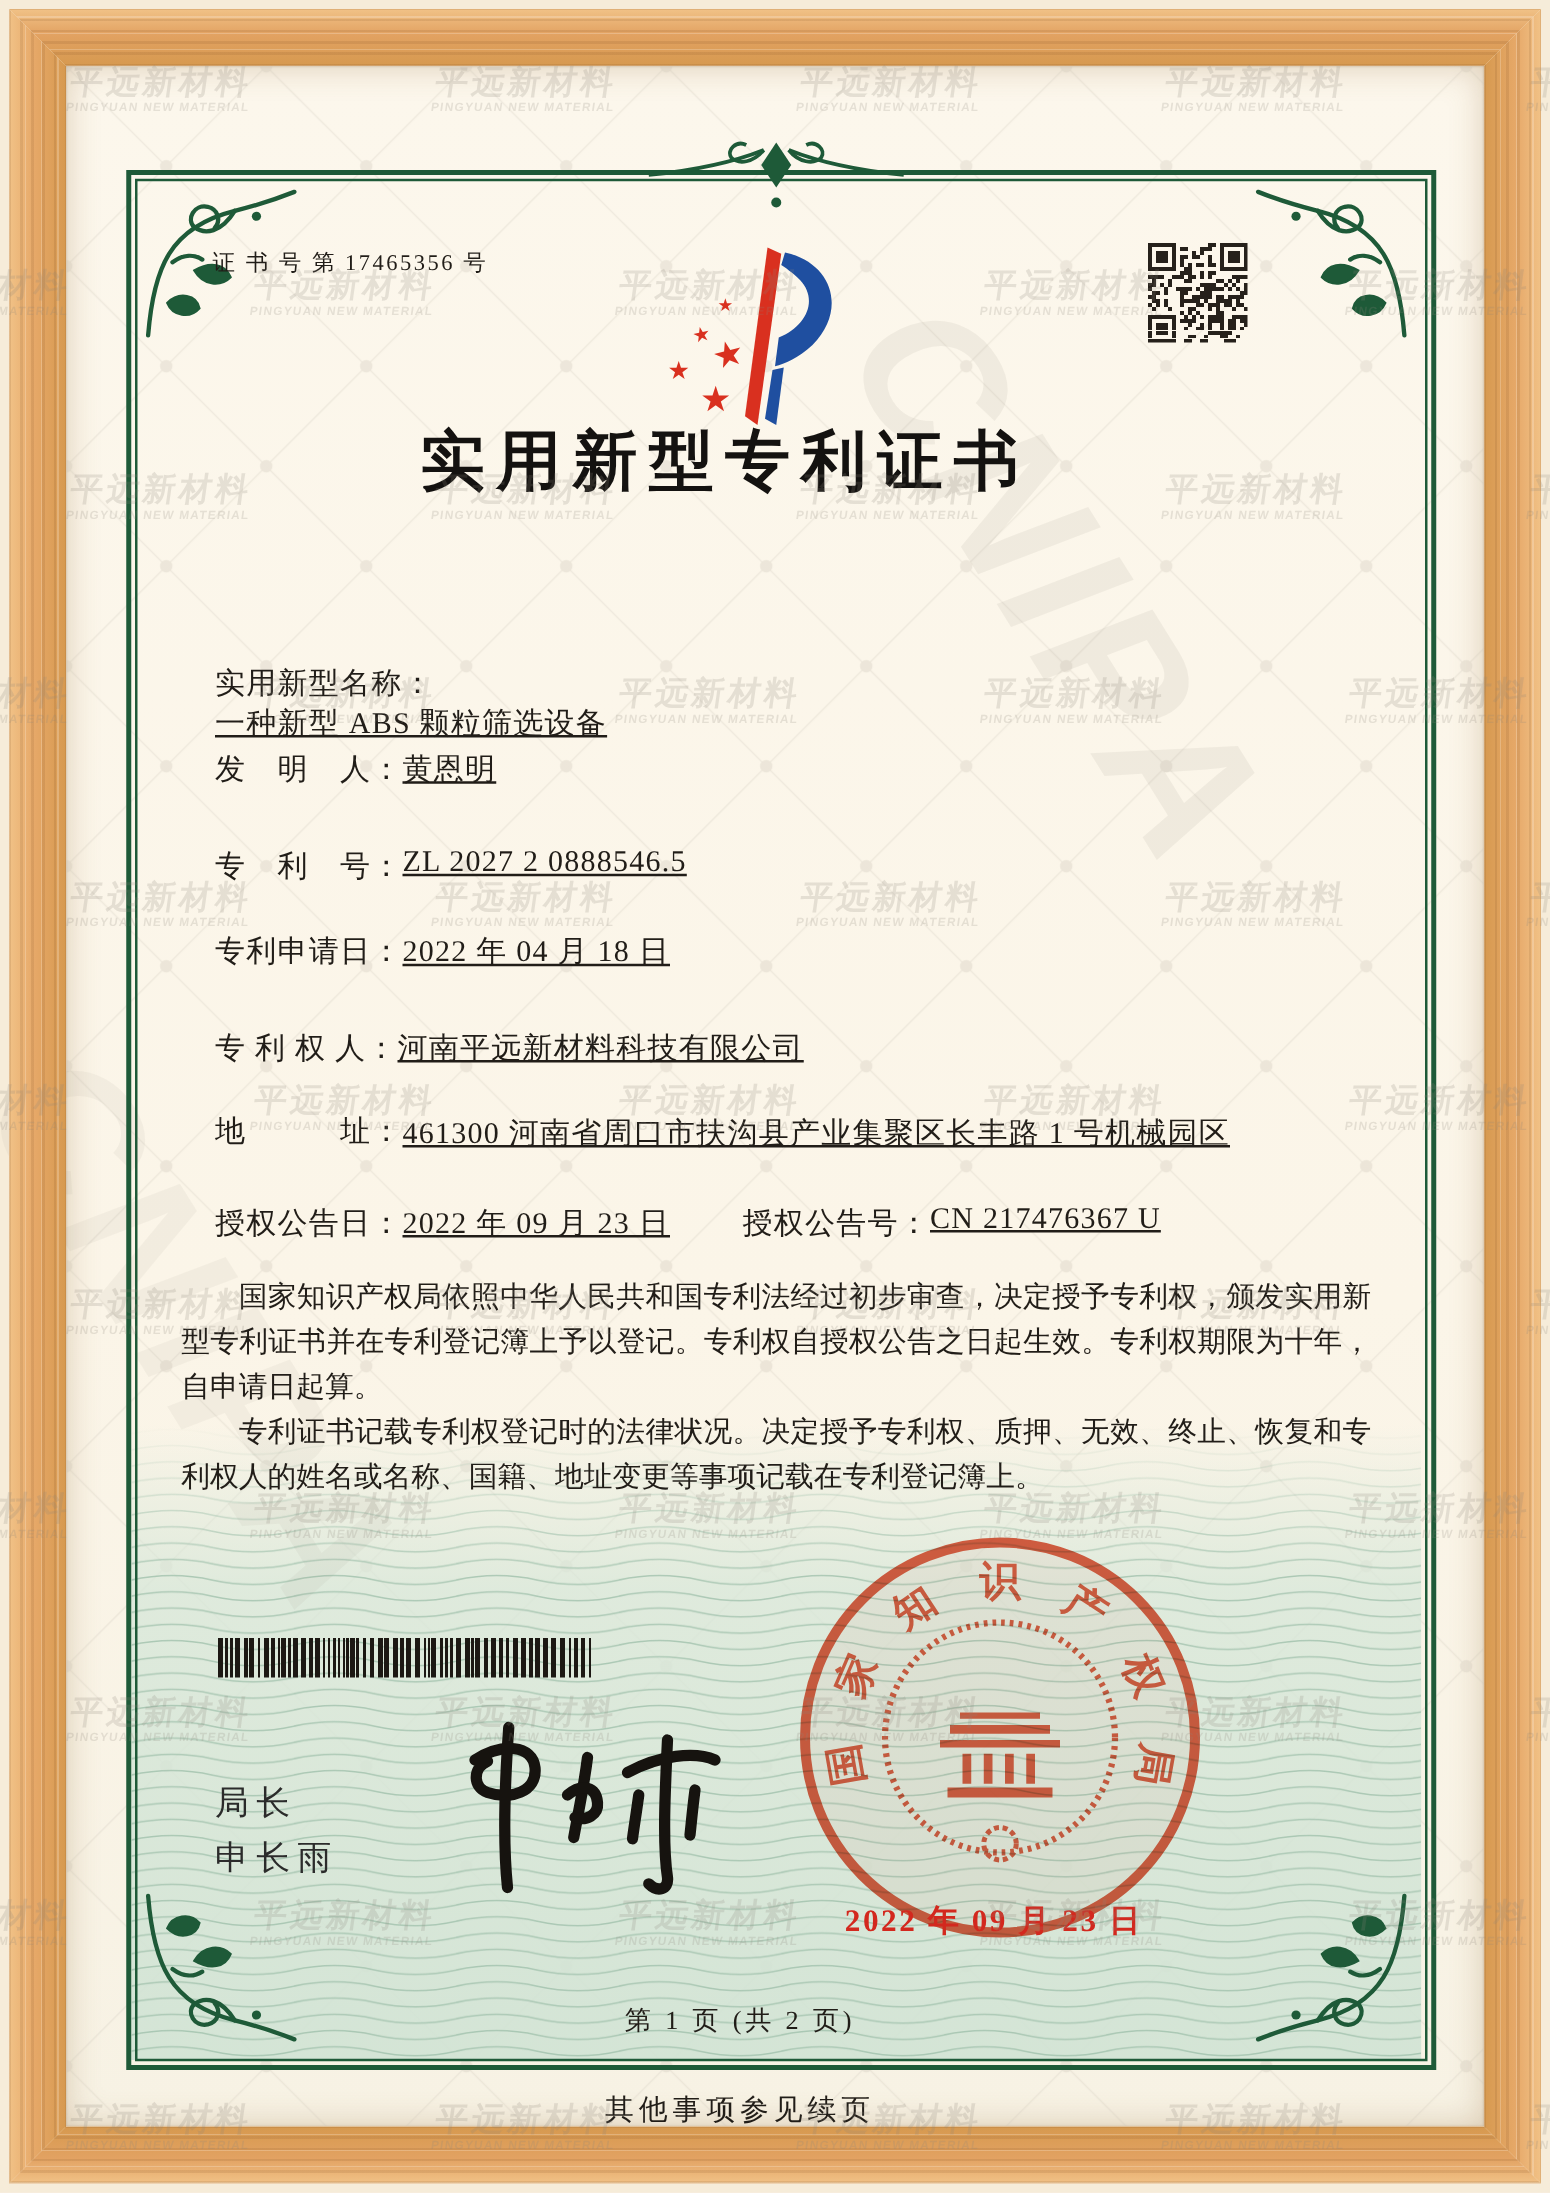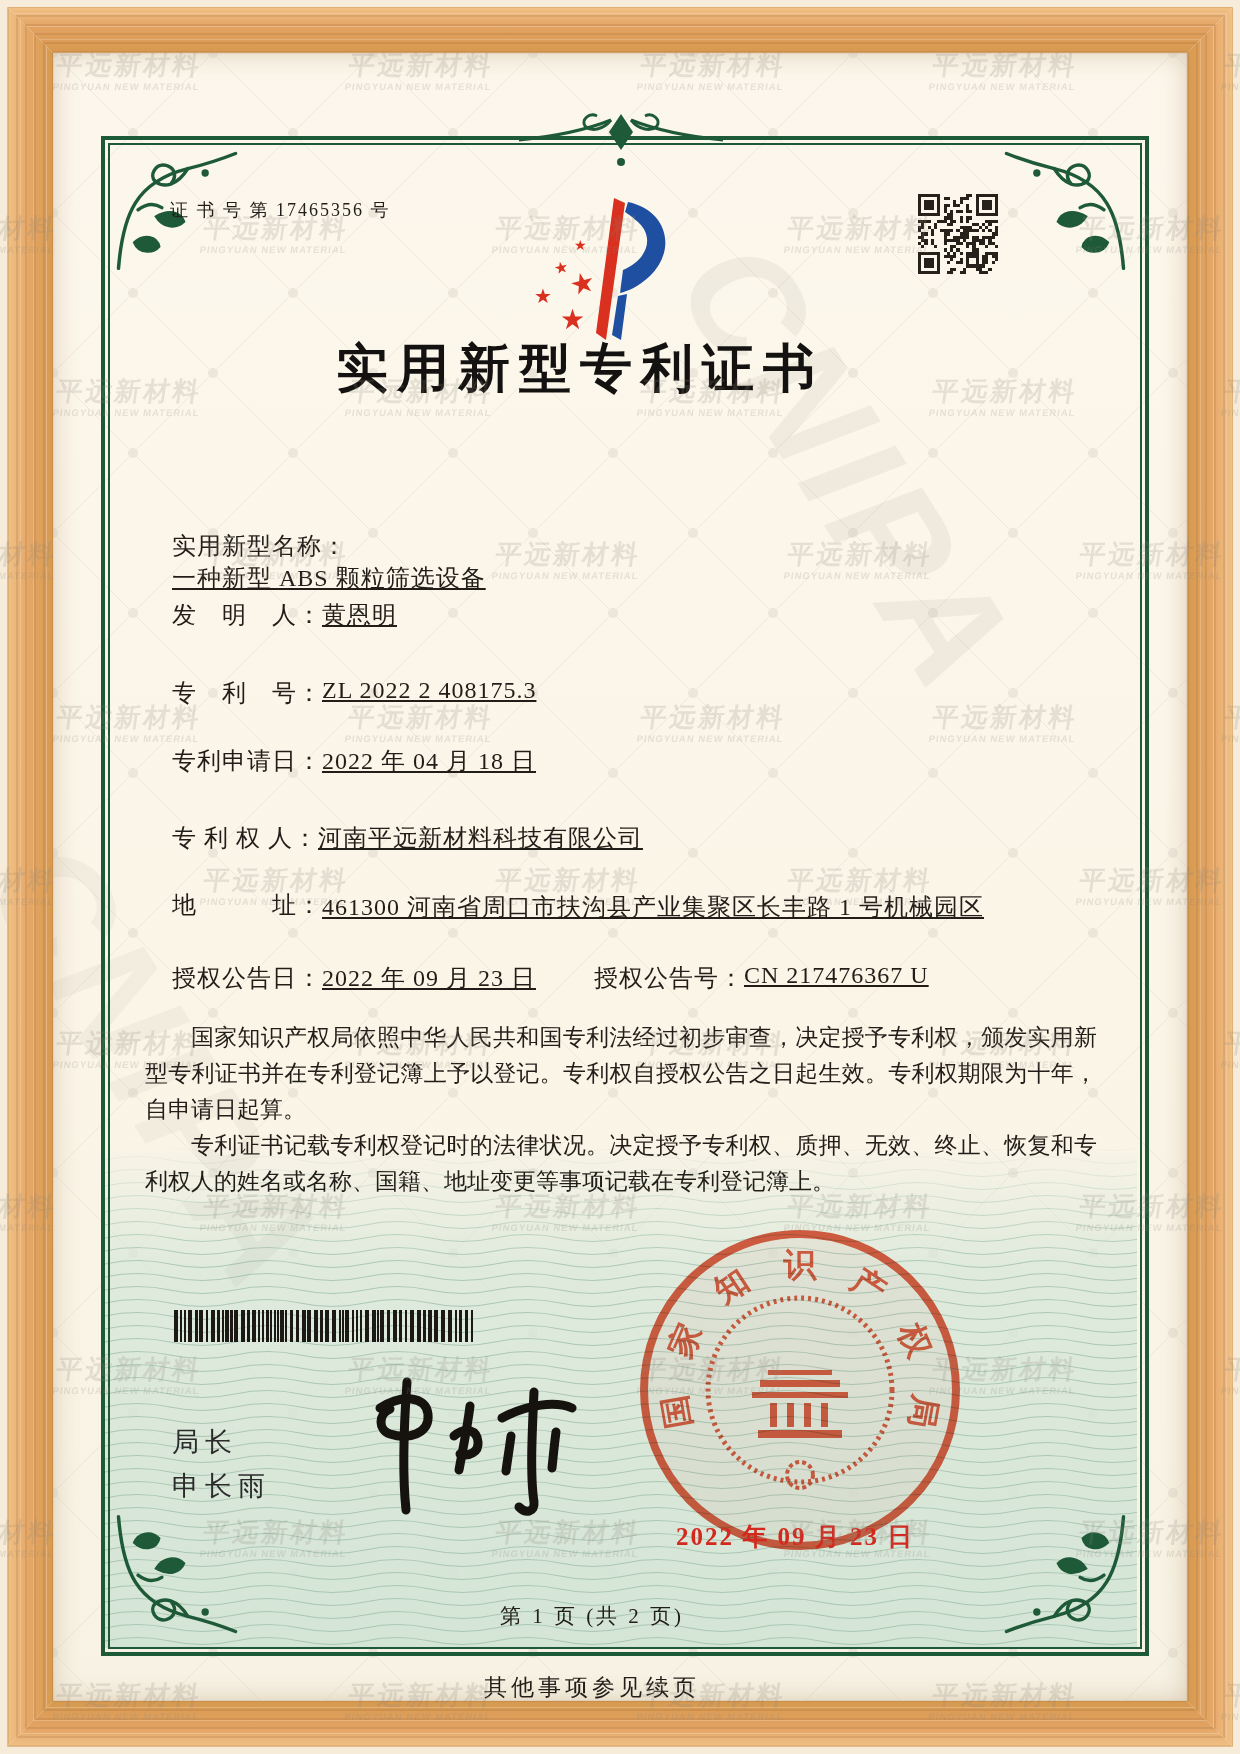--- a/index.html
+++ b/index.html
@@ -476,21 +476,21 @@
   <div class="abs frow" style="top:530px;flex-direction:column;">
     <span class="lab">实用新型名称：</span>
     <span class="val">一种新型 ABS 颗粒筛选设备</span>
   </div>
   <div class="abs frow" style="top:599px;">
     <span class="lab">发　明　人：</span>
     <span class="val">黄恩明</span>
   </div>
   <div class="abs frow" style="top:677px;">
     <span class="lab">专　利　号：</span>
-    <span class="val">ZL 2022 2 408175.3</span>
+    <span class="val">ZL 2027 2 0888546.5</span>
   </div>
   <div class="abs frow" style="top:745px;justify-content:flex-end;">
     <span class="lab">专利申请日：</span>
     <span class="val">2022 年 04 月 18 日</span>
   </div>
   <div class="abs frow" style="top:822px;">
     <span class="lab">专 利 权 人：</span>
     <span class="val">河南平远新材料科技有限公司</span>
   </div>
   <div class="abs frow addr" style="top:889px;">

